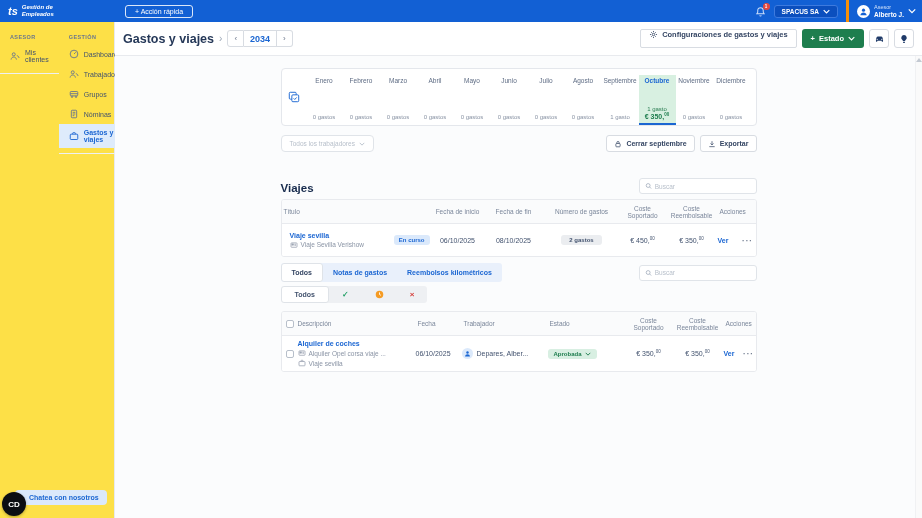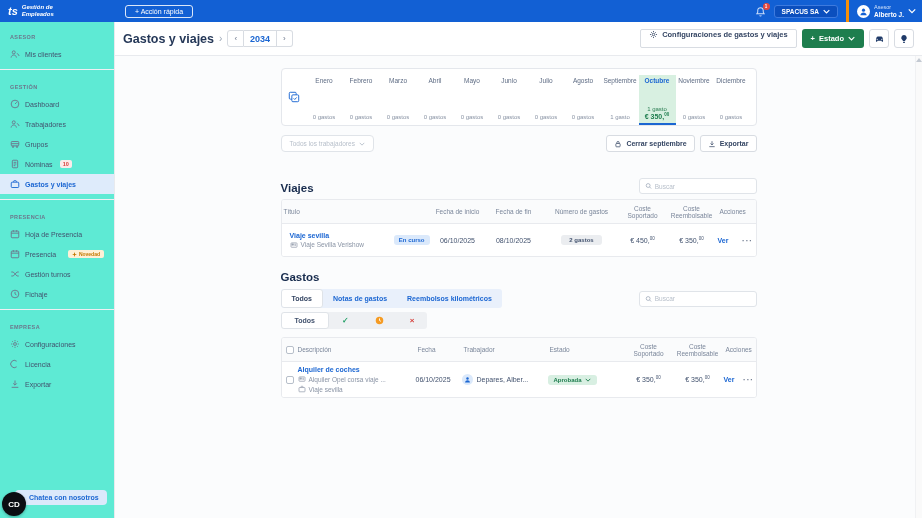--- a/index.html
+++ b/index.html
@@ -18,21 +18,21 @@
   .company-pill { background:#0b4fbe; border:1px solid #3d7ade; color:#fff; font-size:6.5px; font-weight:bold; padding:2px 7px; border-radius:3px; display:flex; align-items:center; gap:4px; cursor:pointer; font-family:inherit; }
   .orange-div { width:3px; height:22px; background:#f79009; }
   .user-chip { display:flex; align-items:center; gap:4px; cursor:pointer; }
   .avatar { width:13px; height:13px; border-radius:50%; background:#fff; display:flex; align-items:center; justify-content:center; color:#1260d4; }
   .user-texts { line-height:1.2; text-align:left; }
   .user-role { font-size:5.5px; color:#cfe0fa; }
   .user-name { font-size:6.5px; font-weight:bold; color:#fff; }
 
   
   .frame { display:flex; height:496px; }
-  .sidebar { width:115px; flex:0 0 115px; background:#5eead4; border-right:1px solid #e8eaee; display:flex; flex-direction:column; position:relative; }
+  .sidebar { width:115px; flex:0 0 115px; background:#fde047; border-right:1px solid #e8eaee; display:flex; position:relative; }
   .sb-section { padding:8px 0 2px; }
   .sb-title { font-size:5.5px; font-weight:bold; color:#6b778c; letter-spacing:.4px; padding:4px 10px; }
   .sb-item { display:flex; align-items:center; gap:5px; padding:5px 10px; color:#42526e; cursor:pointer; }
   .sb-item .sbi { color:#6b778c; display:flex; }
   .sb-item.active { background:#deebfb; color:#1b66d2; font-weight:bold; }
   .sb-item.active .sbi { color:#1b66d2; }
   .sb-sep { border-top:1px solid #eef0f3; margin:5px 0 0; }
   .badge-red { background:#fdebea; color:#d6403c; font-size:5.5px; font-weight:bold; padding:1px 3px; border-radius:2px; margin-left:2px; }
   .badge-new { background:#fff0d6; color:#c27803; font-size:5px; font-weight:bold; padding:1px 4px; border-radius:2px; margin-left:auto; display:flex; align-items:center; gap:2px; }
   .chat-pill { position:absolute; left:15px; bottom:13px; background:#dbe9fb; color:#1b66d2; font-weight:bold; font-size:7px; padding:4px 8px 4px 14px; border-radius:4px; cursor:pointer; }
@@ -480,23 +480,20 @@
             <div class="c-center date-txt">06/10/2025</div>
             <div class="c-center date-txt">08/10/2025</div>
             <div class="c-center"><span class="pill-gray">2 gastos</span></div>
             <div class="c-center money"><span>€ 450,</span><span class="sup">00</span></div>
             <div class="c-center money"><span>€ 350,</span><span class="sup">00</span></div>
             <div><a href="#" class="ver-link">Ver</a></div>
             <div class="dots">···</div>
           </div>
         </div>
 
-        <div class="sec-head" style="margin-top:14px;">
-          <span class="sec-title">Gastos</span>
-        </div>
 
         <div class="tabs-row">
           <div class="tab-group">
             <button class="tab on">Todos</button>
             <button class="tab">Notas de gastos</button>
             <button class="tab">Reembolsos kilométricos</button>
           </div>
           <div class="search-box">
             <svg width="8" height="8" viewBox="0 0 12 12" fill="none" stroke="#9aa5b5" stroke-width="1.2">
                 <circle cx="5.2" cy="5.2" r="3.2"></circle>

